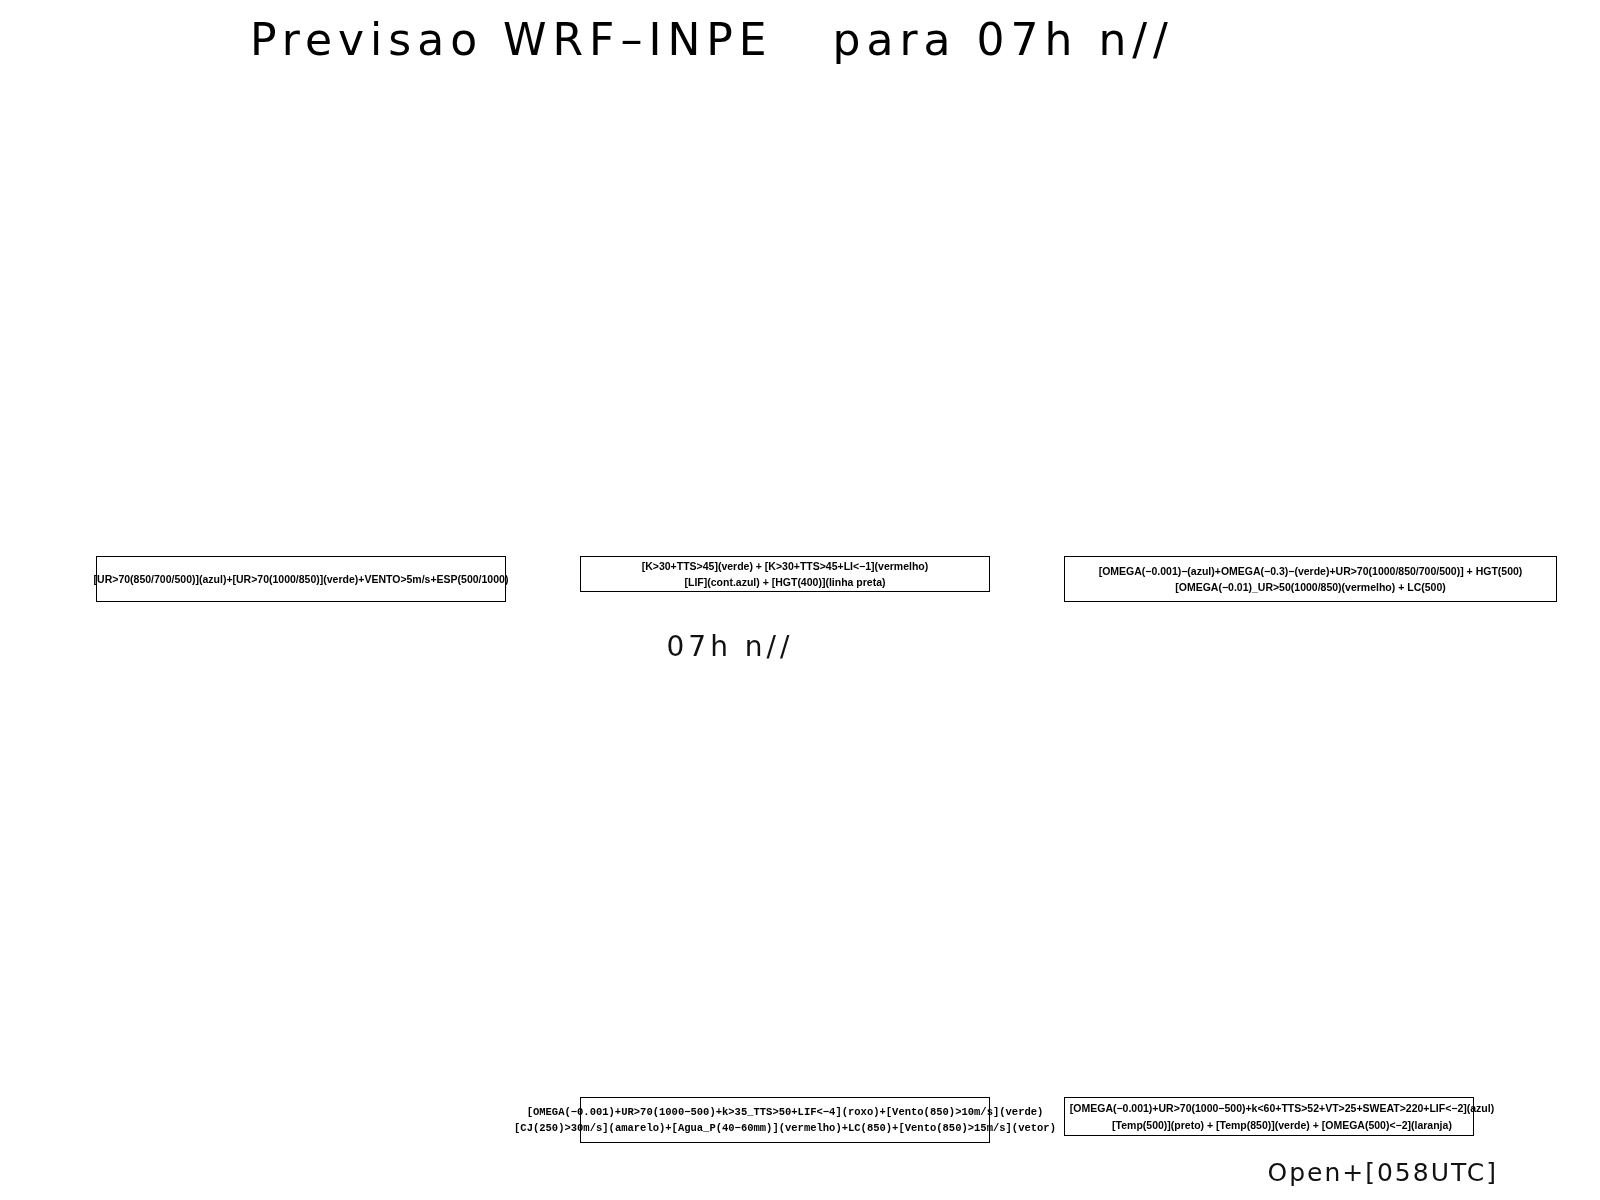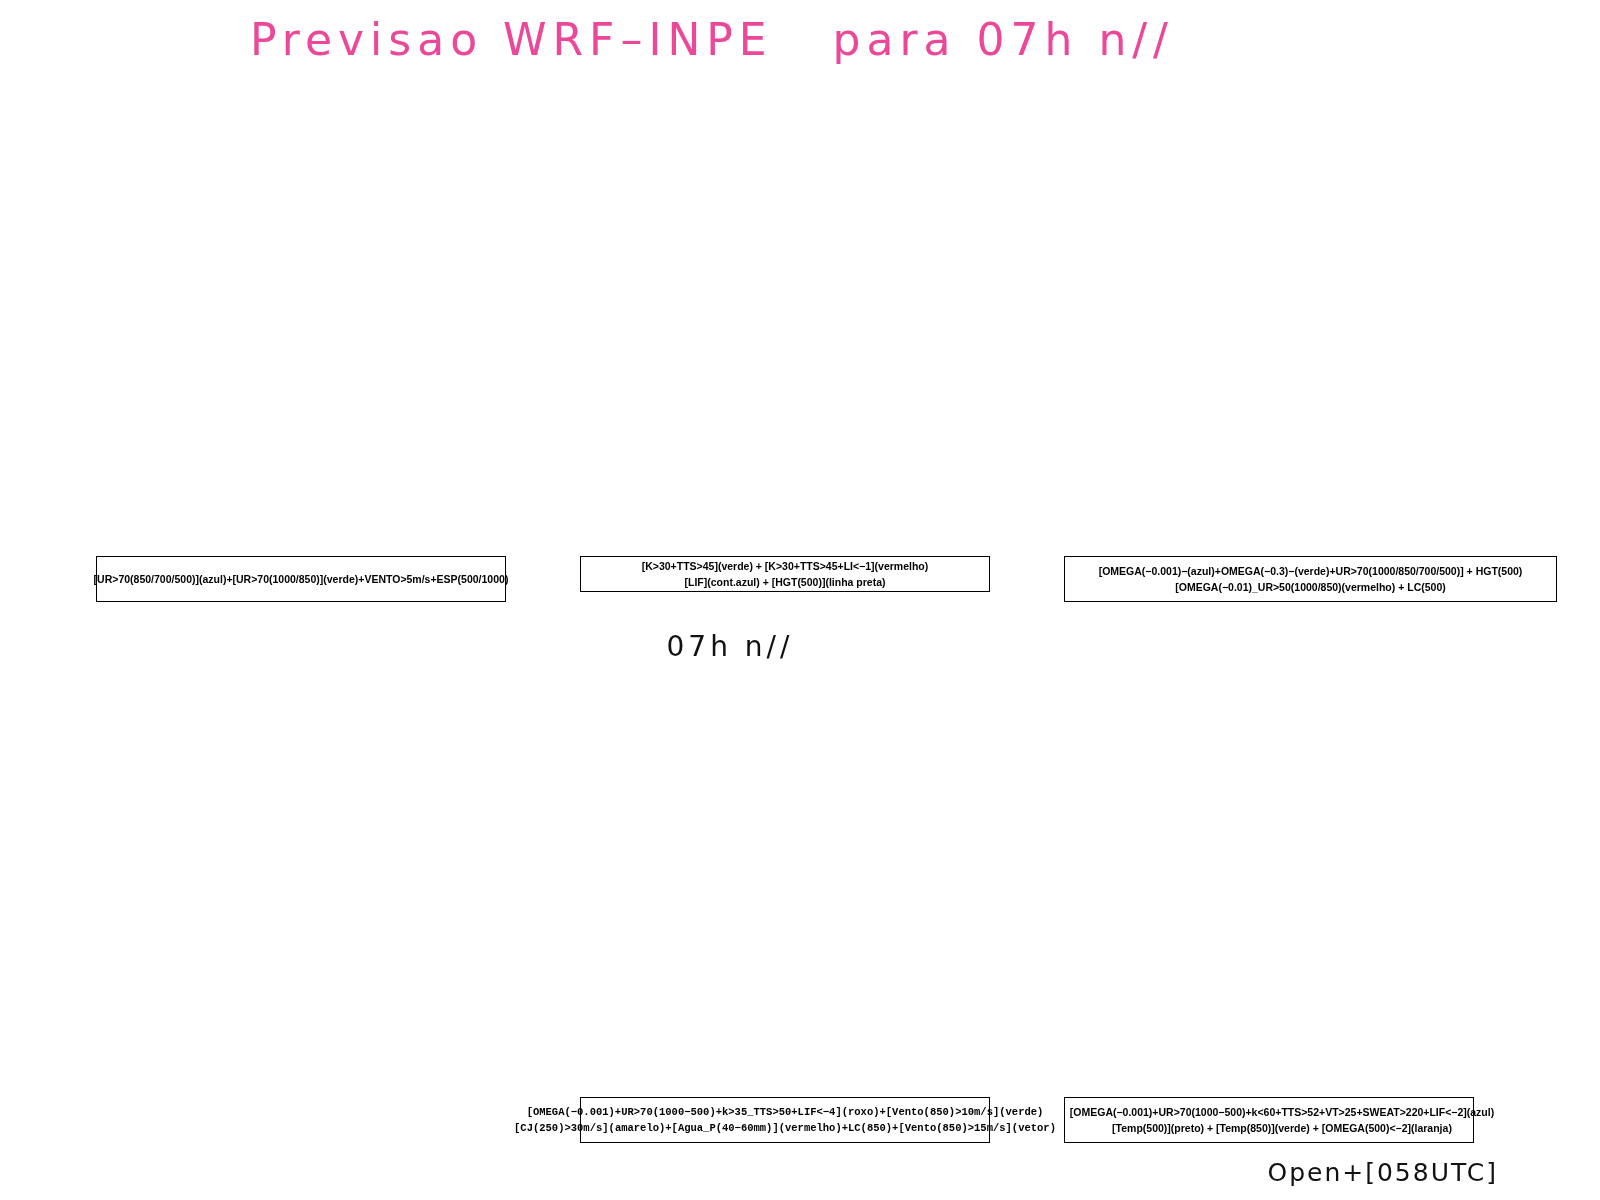--- a/index.html
+++ b/index.html
@@ -23,21 +23,21 @@
     position: absolute;
     top: 14px;
     left: 0;
     width: 1424px;
     text-align: center;
     font-family: "DejaVu Sans", sans-serif;
     font-size: 44px;
     font-weight: 400;
     letter-spacing: 6px;
     white-space: pre;
-    color: #ec4899;
+    color: #000000;
   }
   .mid-label {
     position: absolute;
     top: 630px;
     left: 0;
     width: 1460px;
     text-align: center;
     font-family: "DejaVu Sans", sans-serif;
     font-size: 28px;
     letter-spacing: 4px;
@@ -80,36 +80,36 @@
     display: block;
     text-align: center;
   }
   
   #legend-0 { left: 96px;   top: 556px;  width: 410px; height: 46px; }
   #legend-1 { left: 580px;  top: 556px;  width: 410px; height: 36px; }
   #legend-2 { left: 1064px; top: 556px;  width: 493px; height: 46px; }
   
   #legend-3 { left: 96px;   top: 1097px; width: 410px; height: 46px; }
   #legend-4 { left: 580px;  top: 1097px; width: 410px; height: 46px; font-family: Liberation Mono, monospace; }
-  #legend-5 { left: 1064px; top: 1097px; width: 410px; height: 46px; padding-left: 26px; }
+  #legend-5 { left: 1064px; top: 1097px; width: 410px; height: 39px; padding-left: 26px; }
 </style>
 </head>
 <body>
 
 <div class="page">
 
   <div class="main-title">Previsao WRF–INPE   para 07h n//</div>
 
   <div class="legend-box" id="legend-0">
     <span class="line">[UR&gt;70(850/700/500)](azul)+[UR&gt;70(1000/850)](verde)+VENTO&gt;5m/s+ESP(500/1000)</span>
   </div>
 
   <div class="legend-box" id="legend-1">
     <span class="line">[K&gt;30+TTS&gt;45](verde)  +  [K&gt;30+TTS&gt;45+LI&lt;−1](vermelho)</span>
-    <span class="line">[LIF](cont.azul)  +  [HGT(500)](linha preta)</span>
+    <span class="line">[LIF](cont.azul)  +  [HGT(400)](linha preta)</span>
   </div>
 
   <div class="legend-box" id="legend-2">
     <span class="line">[OMEGA(−0.001)−(azul)+OMEGA(−0.3)−(verde)+UR&gt;70(1000/850/700/500)]  +  HGT(500)</span>
     <span class="line">[OMEGA(−0.01)_UR&gt;50(1000/850)(vermelho)  +  LC(500)</span>
   </div>
 
   <div class="mid-label">07h n//</div>
 
 

